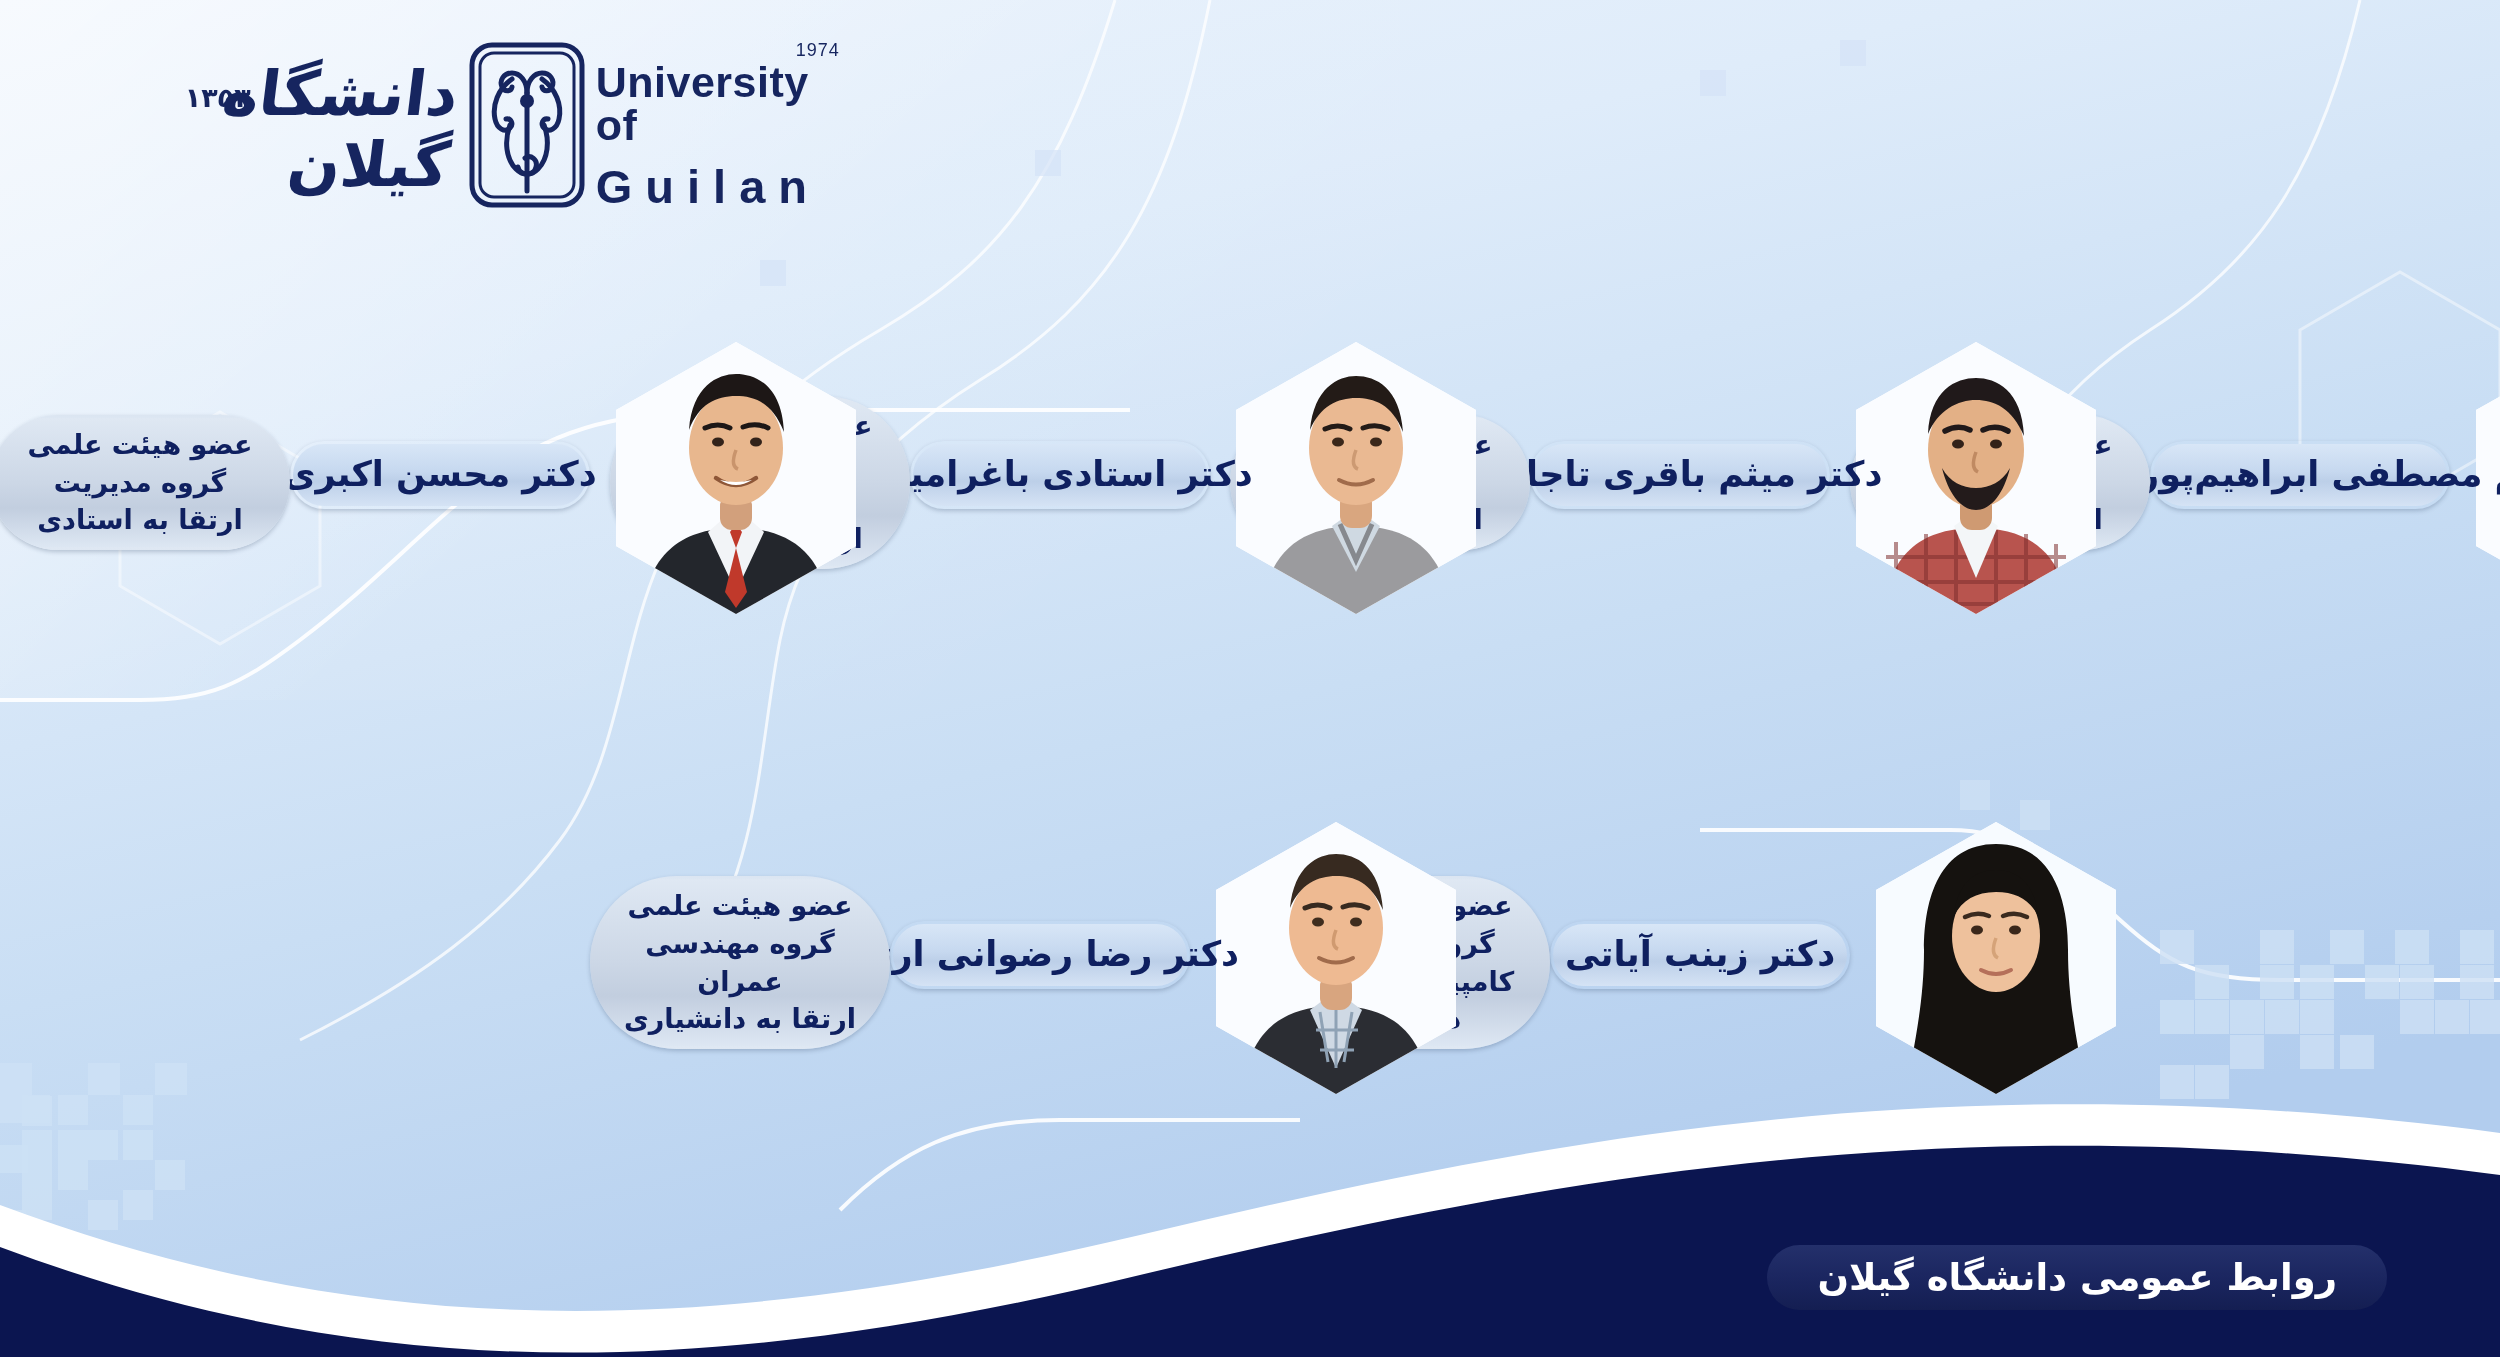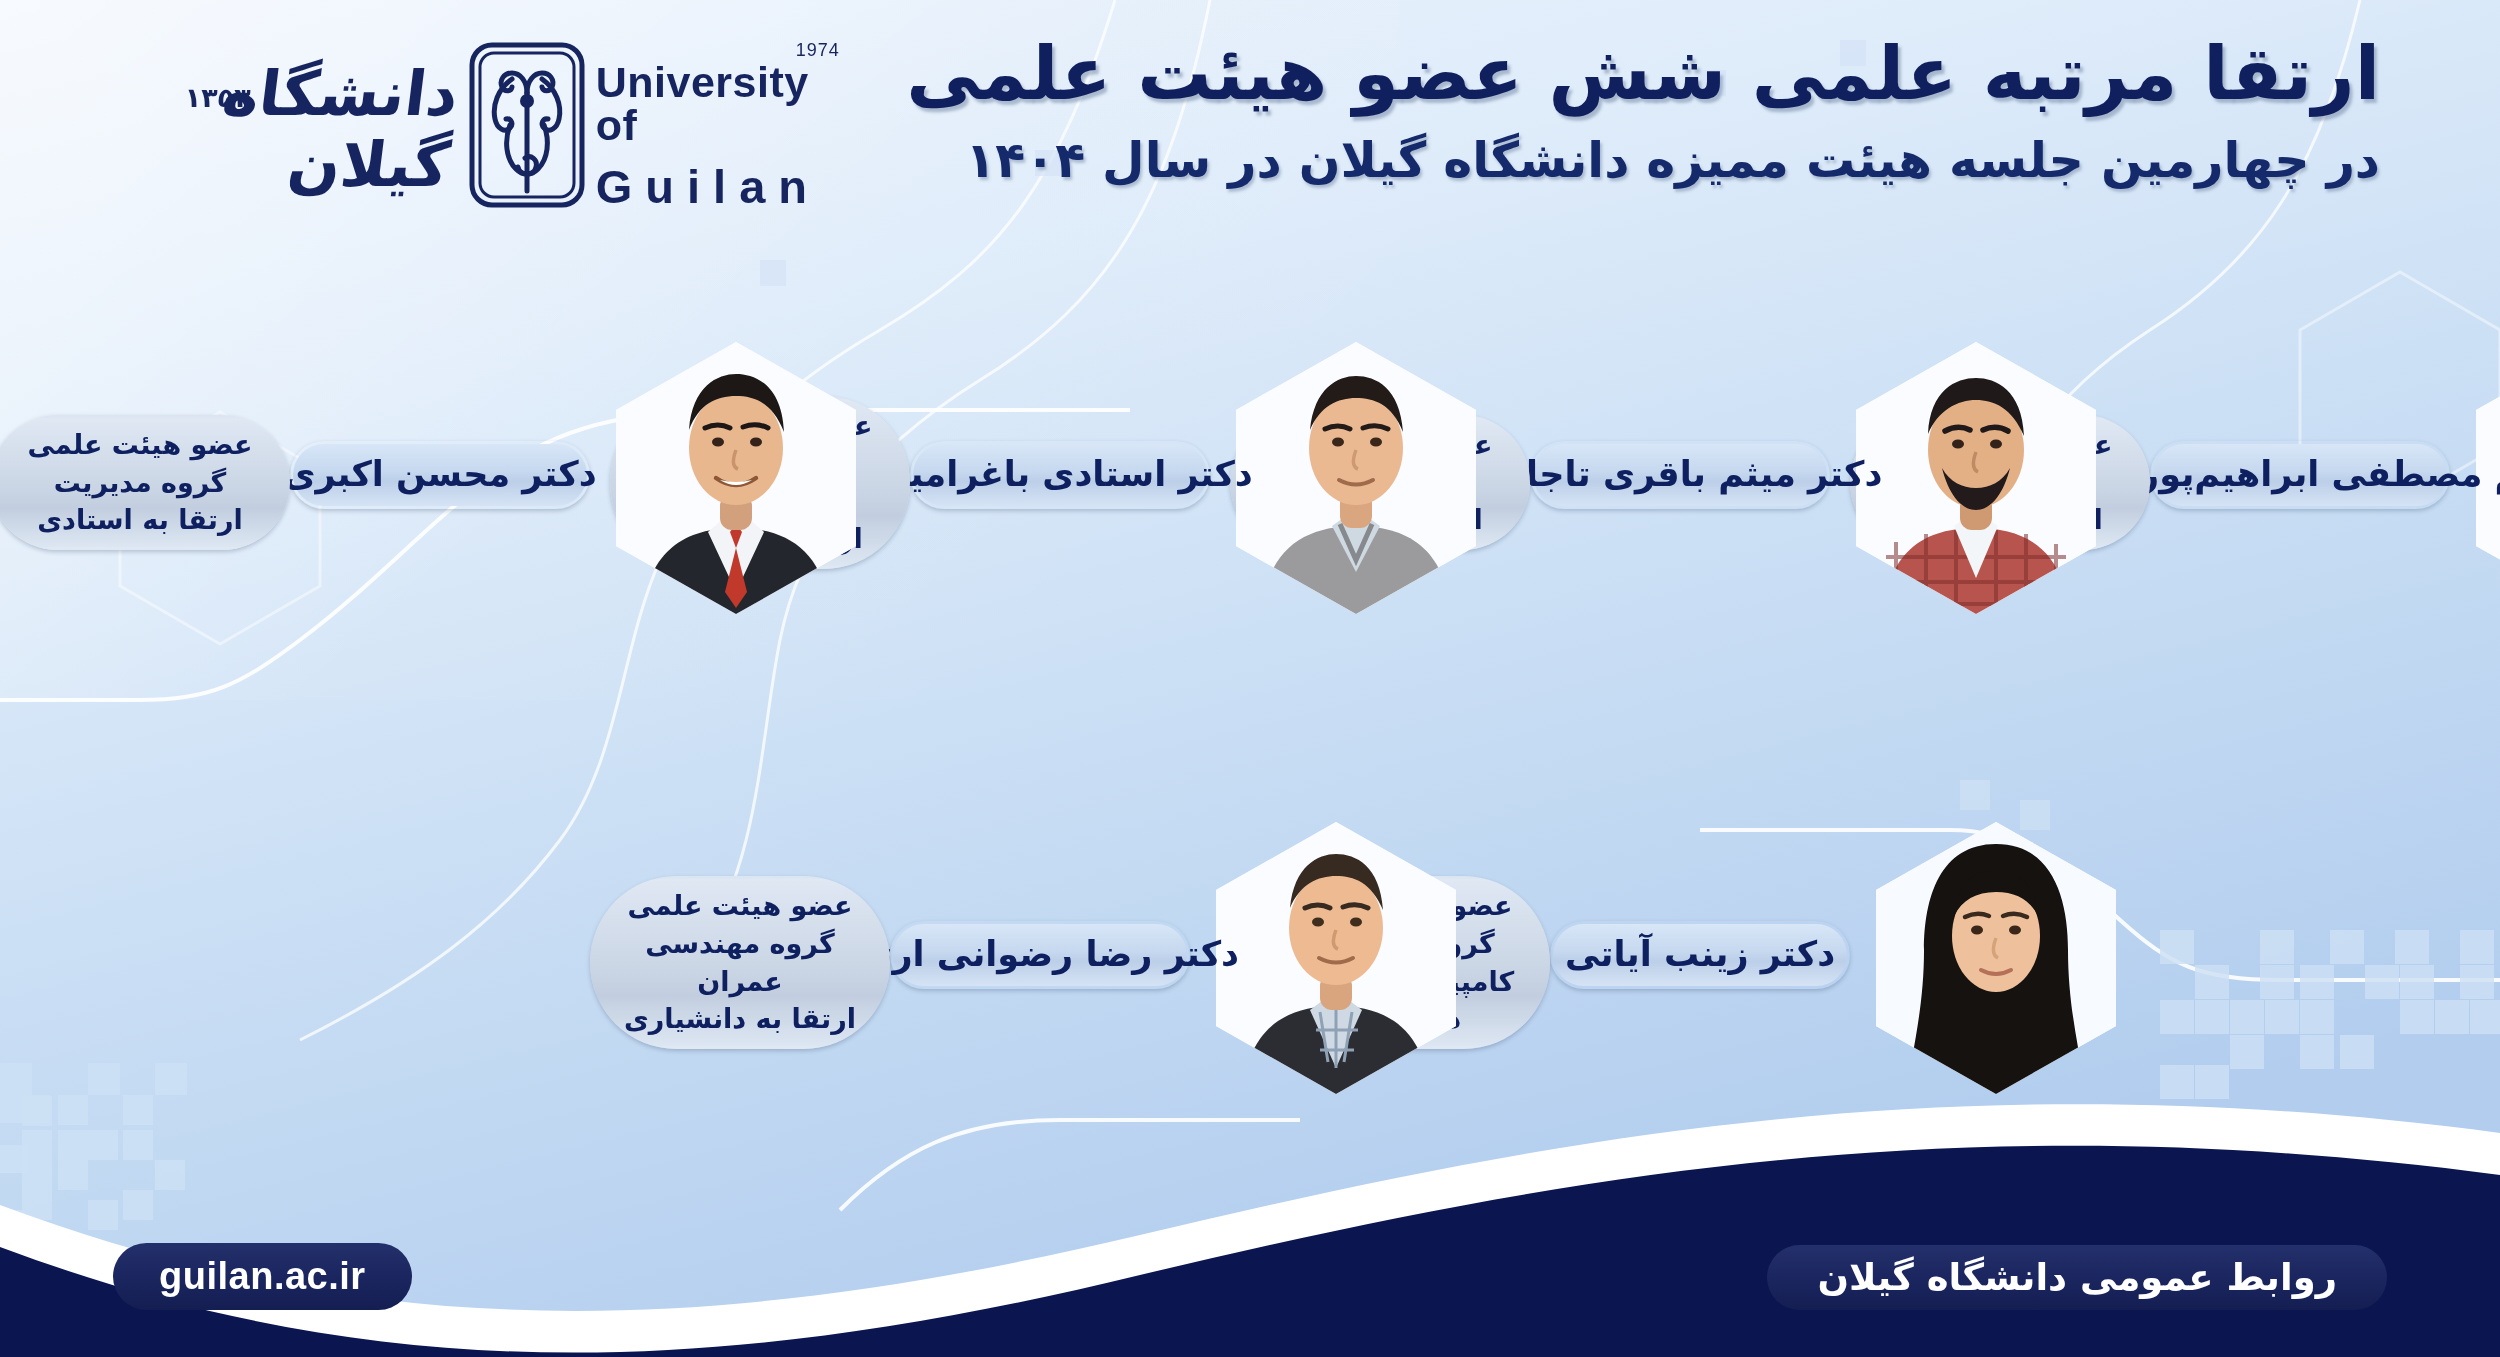--- a/index.html
+++ b/index.html
@@ -246,24 +246,20 @@
           <circle cx="59" cy="60" r="7" fill="#16255f"></circle>
         </svg>
       </div>
 
       <div class="logo-fa">
         <span class="yr">۱۳۵۳</span>
         <div class="nm">دانشگاه گیلان</div>
       </div>
     </div>
 
-    <div class="titles">
-      <div class="title-main">ارتقا مرتبه علمی شش عضو هیئت علمی</div>
-      <div class="title-sub">در چهارمین جلسه هیئت ممیزه دانشگاه گیلان در سال ۱۴۰۴</div>
-    </div>
   </div>
 
   <div class="people-row row1">
 
     <div class="person">
       <div class="hexwrap">
         <svg viewBox="0 0 292 320">
           <path d="M146 6 L280 81 L280 239 L146 314 L12 239 L12 81 Z" fill="#ffffff" stroke="#ffffff" stroke-width="10" stroke-linejoin="round"></path>
           <g fill="none" stroke="#15255f" stroke-width="7" stroke-linecap="round">
             <path d="M38 66 L146 6 L254 66"></path>
@@ -482,16 +478,15 @@
       <div class="pill pill-detail" style="white-space:pre-line">عضو هیئت علمی گروه مهندسی عمران
 ارتقا به دانشیاری</div>
     </div>
   </div>
 
   <svg class="wave" viewBox="0 0 2500 420" preserveAspectRatio="none">
     <path d="M0 268 C 380 410 720 398 1140 298 C 1560 198 1960 124 2500 196 L2500 420 L0 420 Z" fill="#ffffff"></path>
     <path d="M0 310 C 380 452 720 440 1140 338 C 1560 238 1960 166 2500 238 L2500 420 L0 420 Z" fill="#0b1550"></path>
   </svg>
 
-  <div class="footer-pill pill-url">guilan.ac.ir</div>
   <div class="footer-pill pill-pr">روابط عمومی دانشگاه گیلان</div>
 
 </div>
 
 </body></html>

